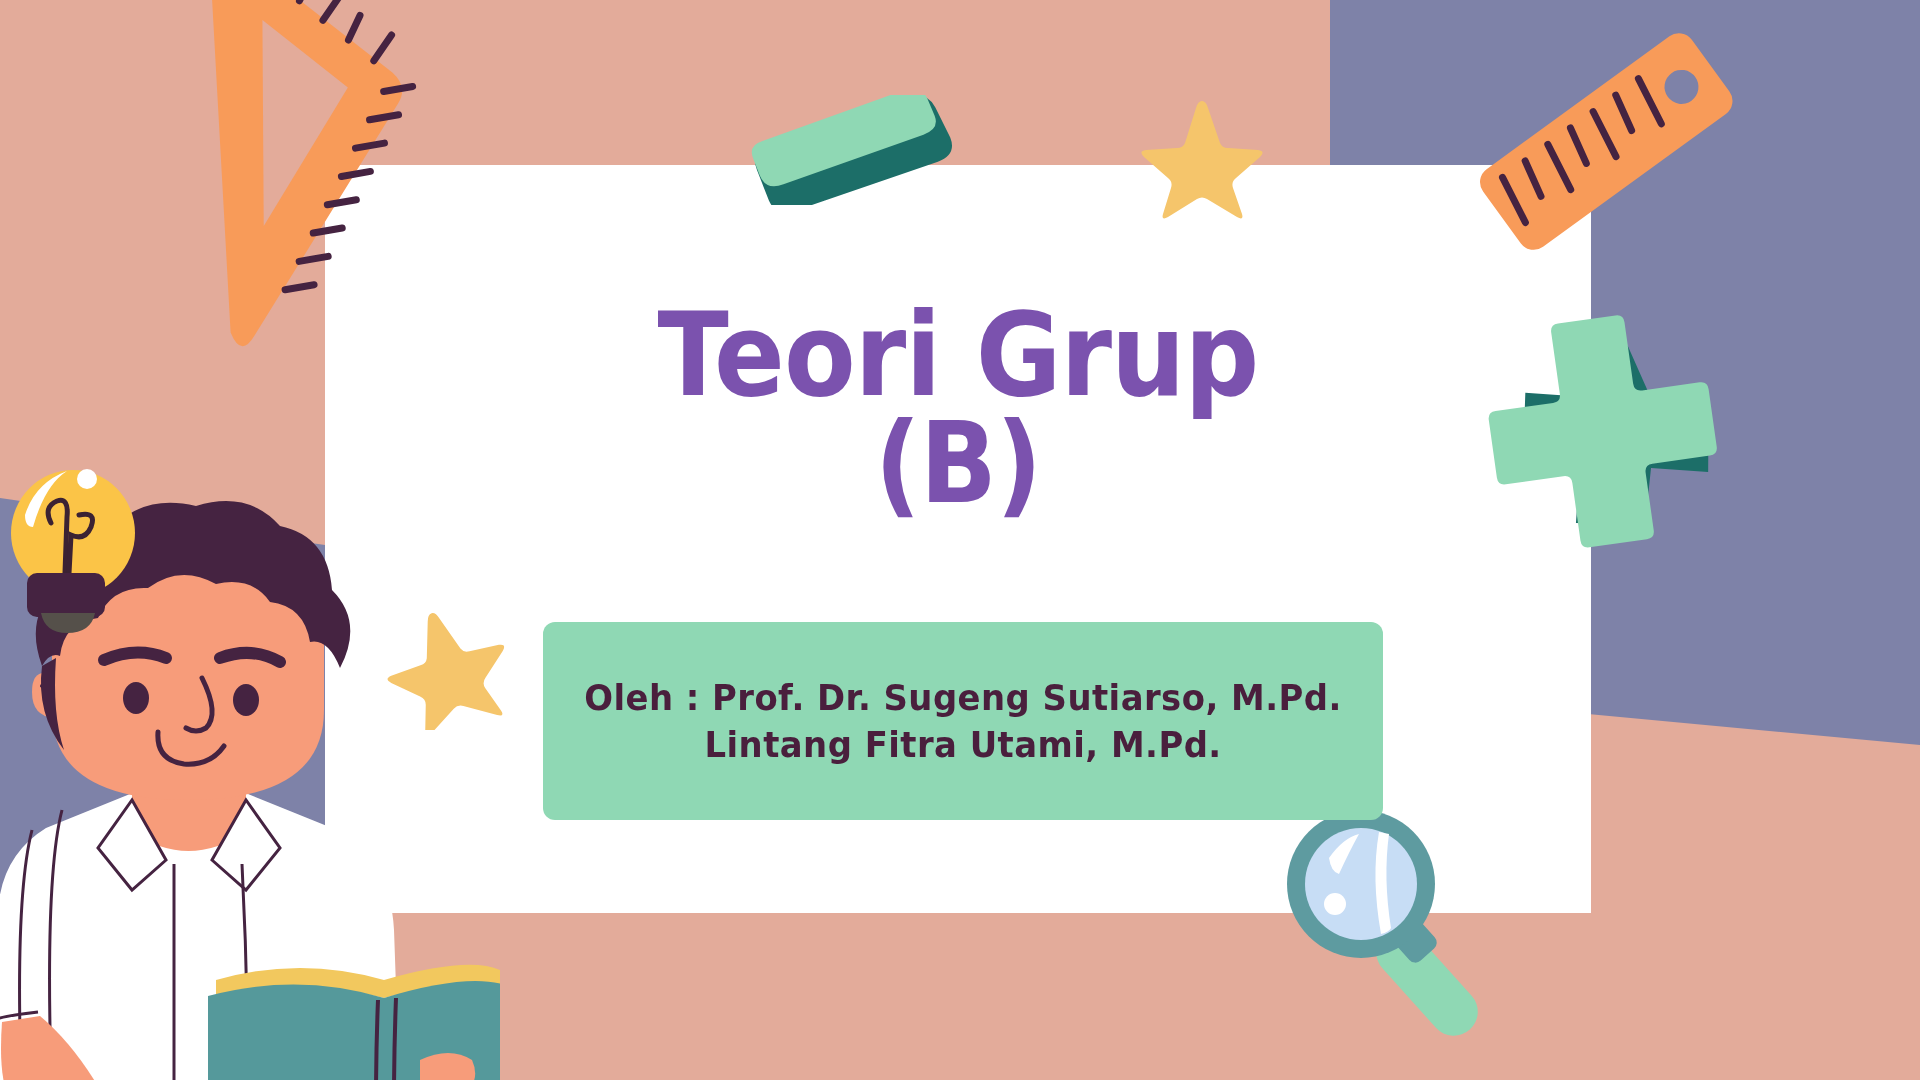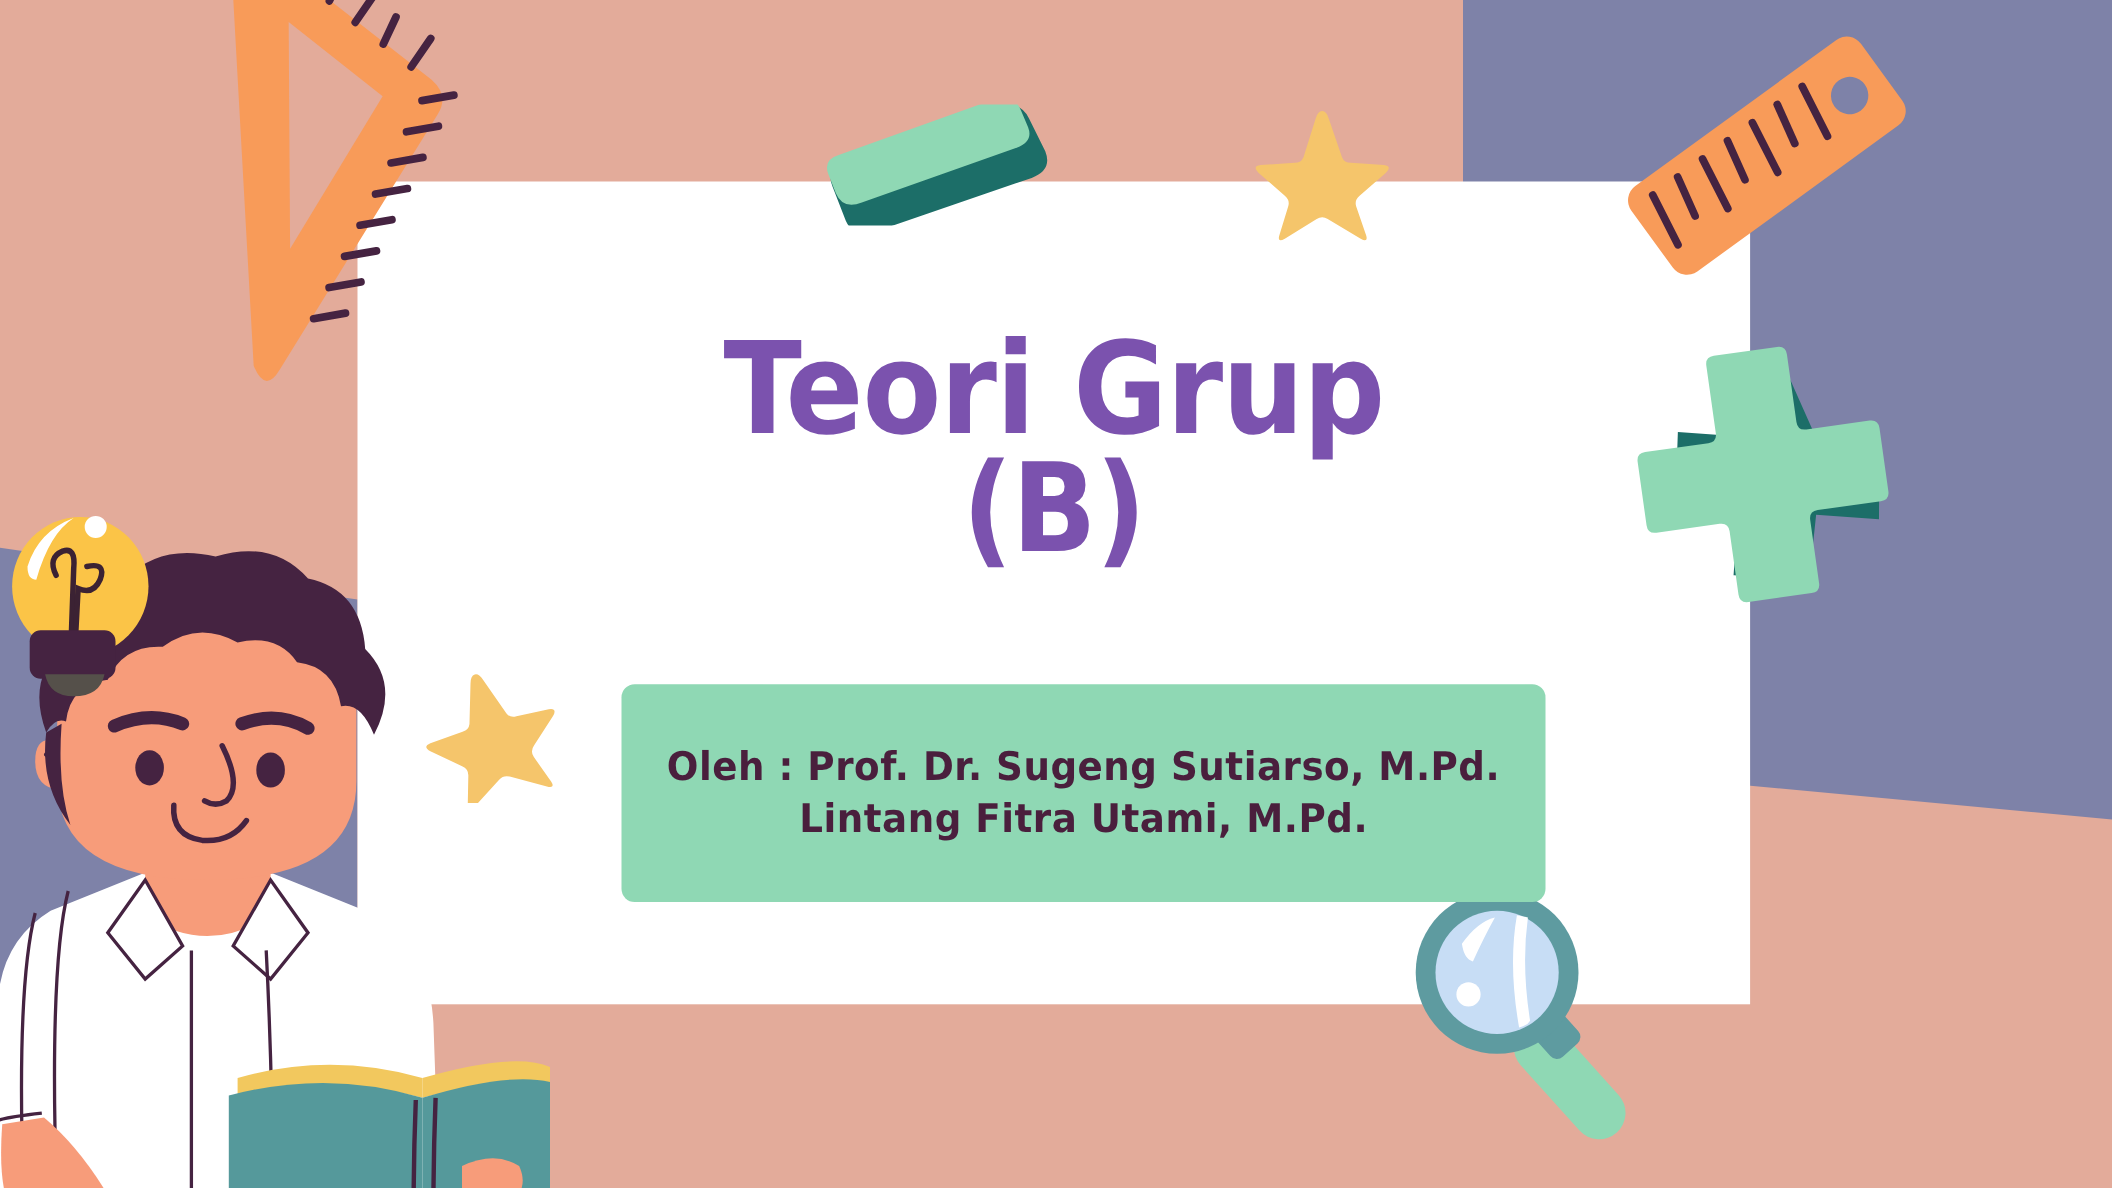--- a/index.html
+++ b/index.html
@@ -61,21 +61,20 @@
     left:543px; top:622px;
     width:840px; height:198px;
     background:#8FD8B4;
     border-radius:12px;
     z-index:9;
     display:flex;
     flex-direction:column;
     align-items:center;
     justify-content:center;
     gap:6px;
-    margin-left:22px;
   }
   .author-line {
     font-family:"DejaVu Sans", sans-serif;
     font-weight:700;
     color:#4A1F3D;
     font-size:36px;
     letter-spacing:0.5px;
     white-space:nowrap;
     transform:scaleX(0.94);
   }

